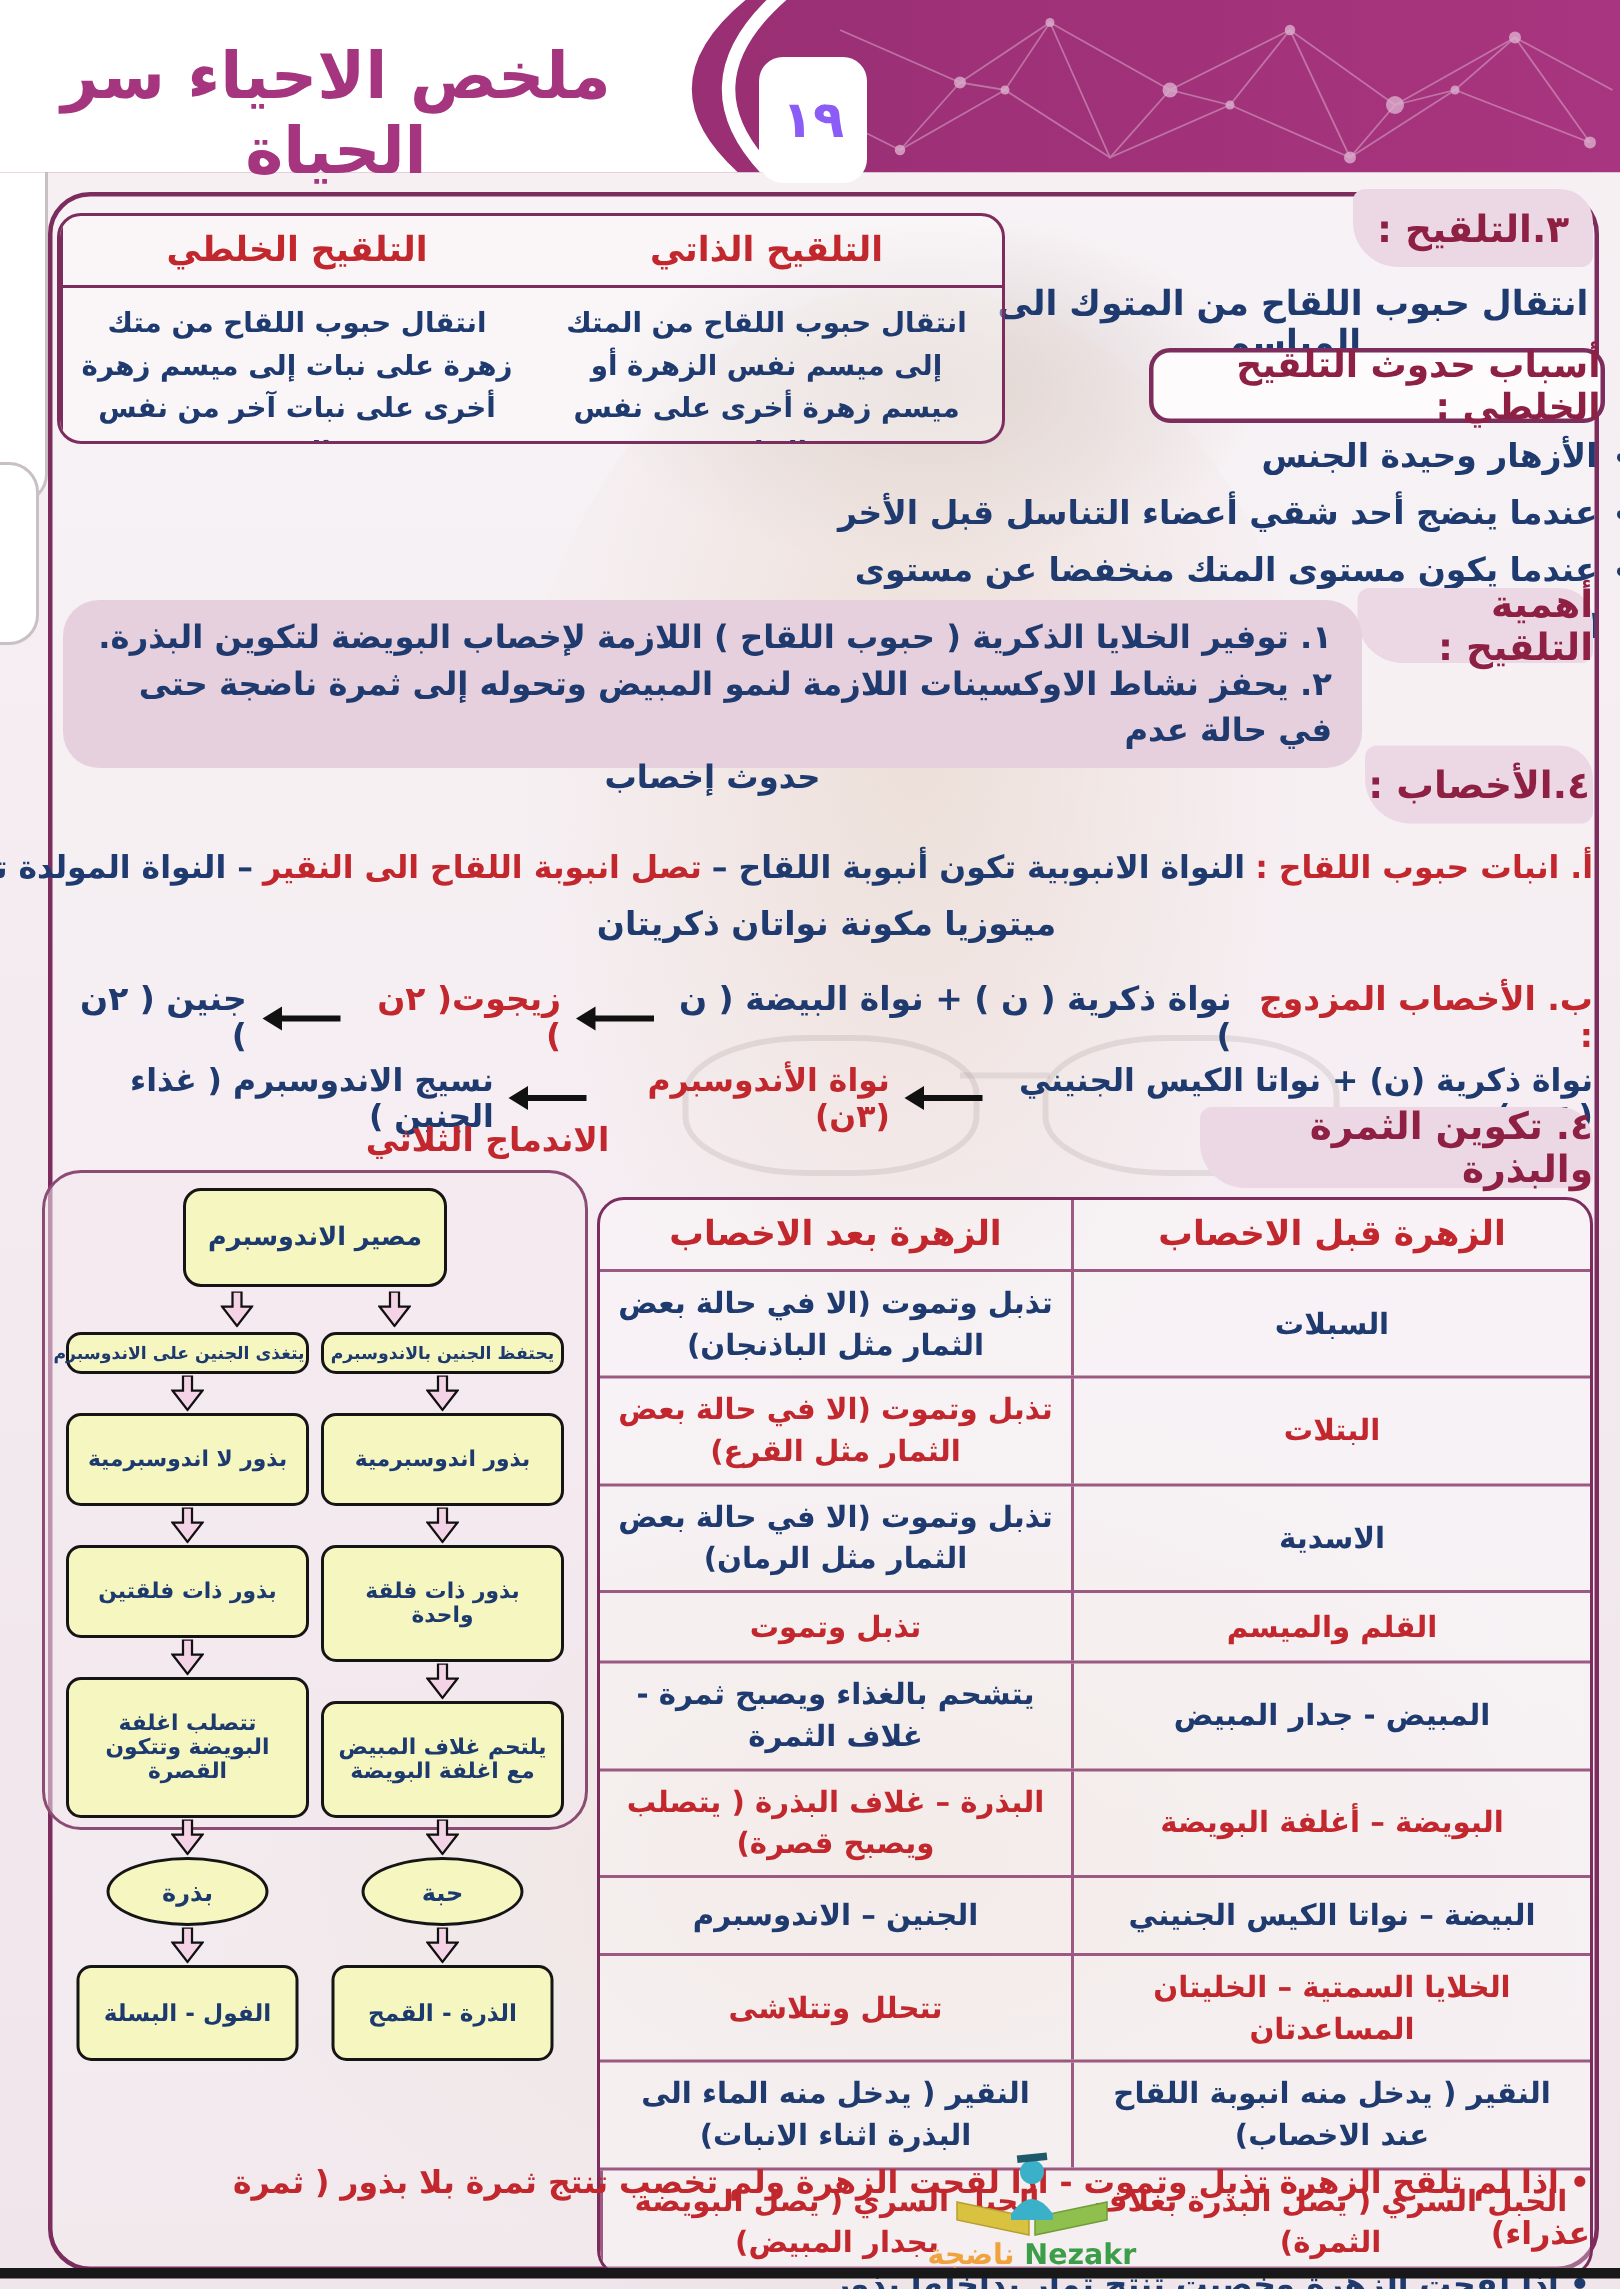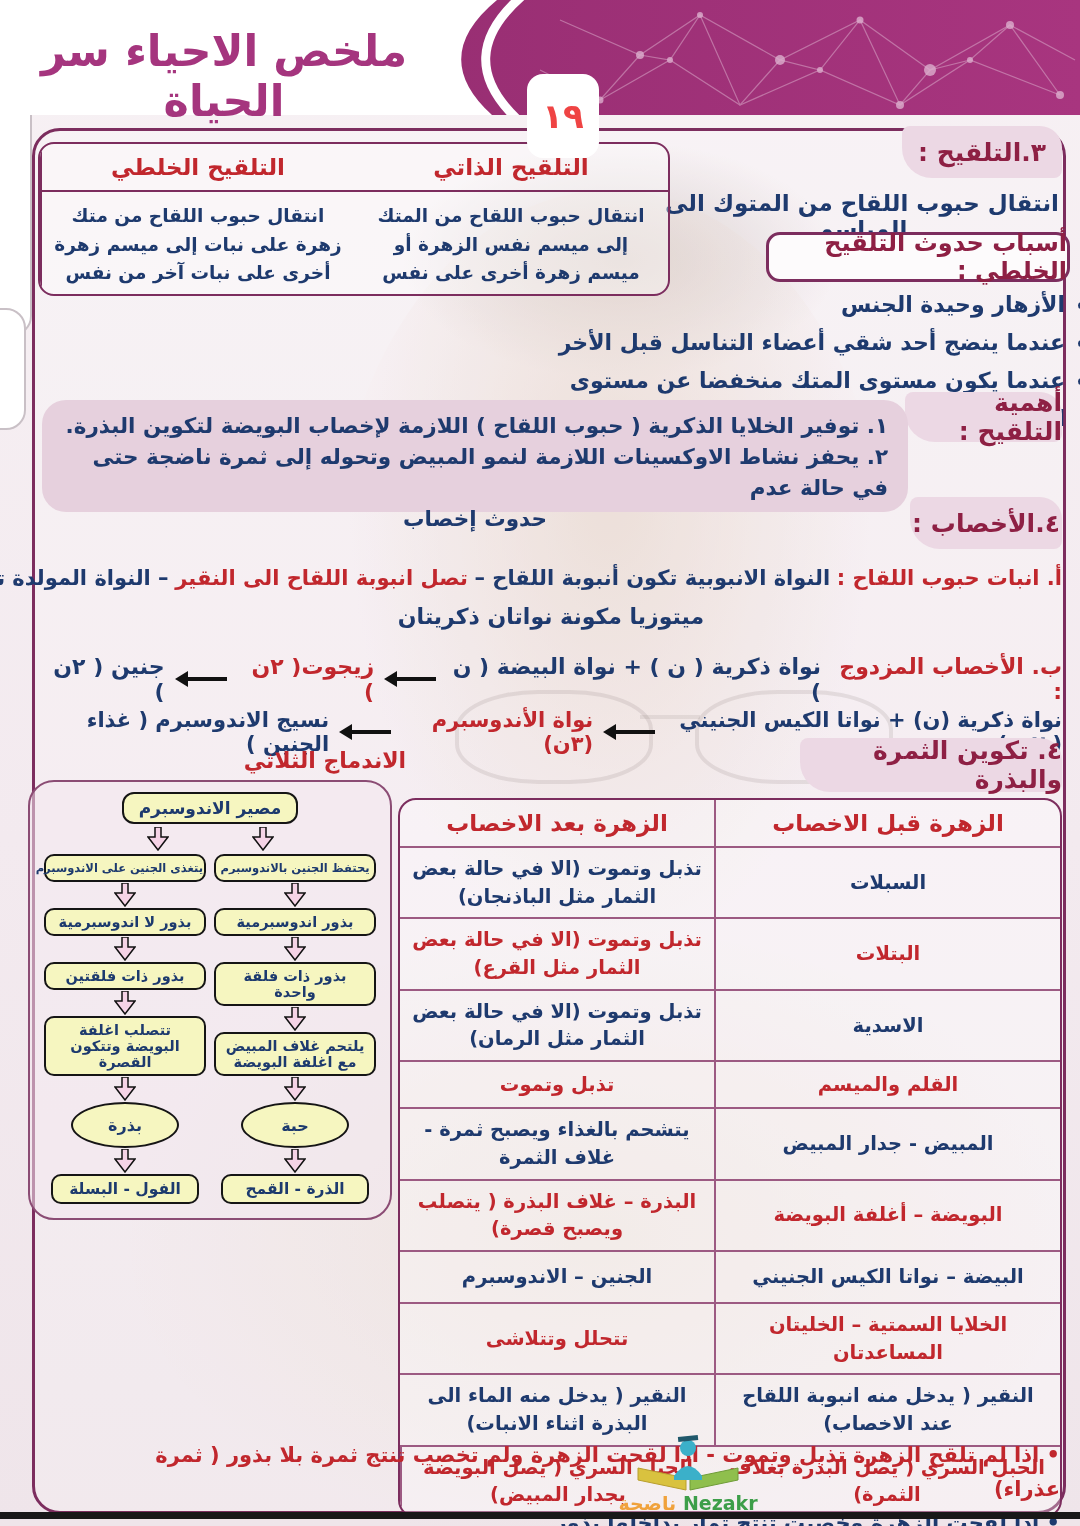--- a/index.html
+++ b/index.html
@@ -15,23 +15,23 @@
   .wm-body{left:130px;top:930px;width:940px;height:620px;border-radius:50%;
      background:radial-gradient(ellipse,rgba(233,220,212,.8),rgba(233,220,212,0) 72%);}
   .wm-glass{top:690px;width:190px;height:86px;border:4px solid rgba(105,90,85,.16);border-radius:42%;}
   .wm-glass.g1{left:455px;} .wm-glass.g2{left:695px;}
   .wm-bridge{left:640px;top:715px;width:60px;height:4px;background:rgba(105,90,85,.14);}
   
   .banner{position:absolute;left:0;top:0;width:1080px;height:115px;z-index:4;}
   .banner svg{position:absolute;left:0;top:0;}
   .page-title{position:absolute;left:4px;top:26px;width:440px;text-align:center;
      color:#a5357e;font-size:43px;font-weight:bold;letter-spacing:-1px;}
-  .page-tab{position:absolute;left:527px;top:38px;width:72px;height:84px;background:#fff;
+  .page-tab{position:absolute;left:506px;top:38px;width:72px;height:84px;background:#fff;
      border-radius:16px;display:flex;align-items:center;justify-content:center;
-     font-size:34px;color:#ef4444;font-weight:bold;margin-top:36px;}
+     font-size:34px;color:#8b5cf6;font-weight:bold;}
   
   .stack{position:absolute;background:#fff;border:2px solid #c9c0c6;z-index:1;}
   .stack.s1{left:-30px;top:52px;width:58px;height:280px;border-radius:20px;}
   .stack.s2{left:-34px;top:308px;width:56px;height:118px;border-radius:20px;}
   
   .main-card{position:absolute;left:32px;top:128px;width:1028px;height:1380px;
      border:3px solid #7c2d5e;border-radius:28px;z-index:1;background:rgba(255,255,255,.18);}
   .blk{position:absolute;z-index:3;}
   
   .pill{background:#ecd8e4;color:#8e2044;font-weight:bold;font-size:25px;
@@ -59,21 +59,21 @@
   .imp-line.center{text-align:center;}
   .chain{display:flex;align-items:center;gap:10px;font-size:22px;font-weight:bold;}
   .harrow{display:inline-block;position:relative;width:54px;height:16px;flex:0 0 auto;}
   .harrow::before{content:"";position:absolute;left:10px;right:2px;top:6px;height:3.5px;background:#111;}
   .harrow::after{content:"";position:absolute;left:0;top:0;width:0;height:0;
      border-top:8px solid transparent;border-bottom:8px solid transparent;border-right:13px solid #111;}
   
   .flow-panel{left:28px;top:780px;width:364px;height:440px;border:2.5px solid #8b4c74;
      border-radius:26px;background:rgba(243,231,239,.55);box-sizing:border-box;padding:8px 8px 0 8px;}
   .fbox{background:#f6f6c0;border:2px solid #151515;border-radius:10px;color:#1d3a6e;
-     font-weight:bold;font-size:14.5px;text-align:center;padding:4px 5px;box-sizing:border-box;width:100%;}
+     font-weight:bold;font-size:14.5px;text-align:center;padding:21px 5px;box-sizing:border-box;width:100%;}
   .froot{width:176px;margin:2px auto 0 auto;font-size:17px;border-radius:12px;}
   .fsmall{font-size:11.5px;white-space:nowrap;padding:5px 1px;}
   .fellipse{border-radius:50%;width:108px;height:46px;display:flex;align-items:center;justify-content:center;font-size:16px;}
   .fres{width:148px;font-size:15.5px;}
   .root-arrows{display:flex;justify-content:space-between;width:210px;margin:2px auto;}
   .fcols{display:flex;justify-content:space-between;padding:0 6px;}
   .fcol{width:162px;display:flex;flex-direction:column;align-items:center;}
   svg.farrow{display:block;margin:1px auto;}
   
   .cmp-table{left:398px;top:798px;width:664px;border:2.5px solid #7c2d5e;border-radius:18px;

